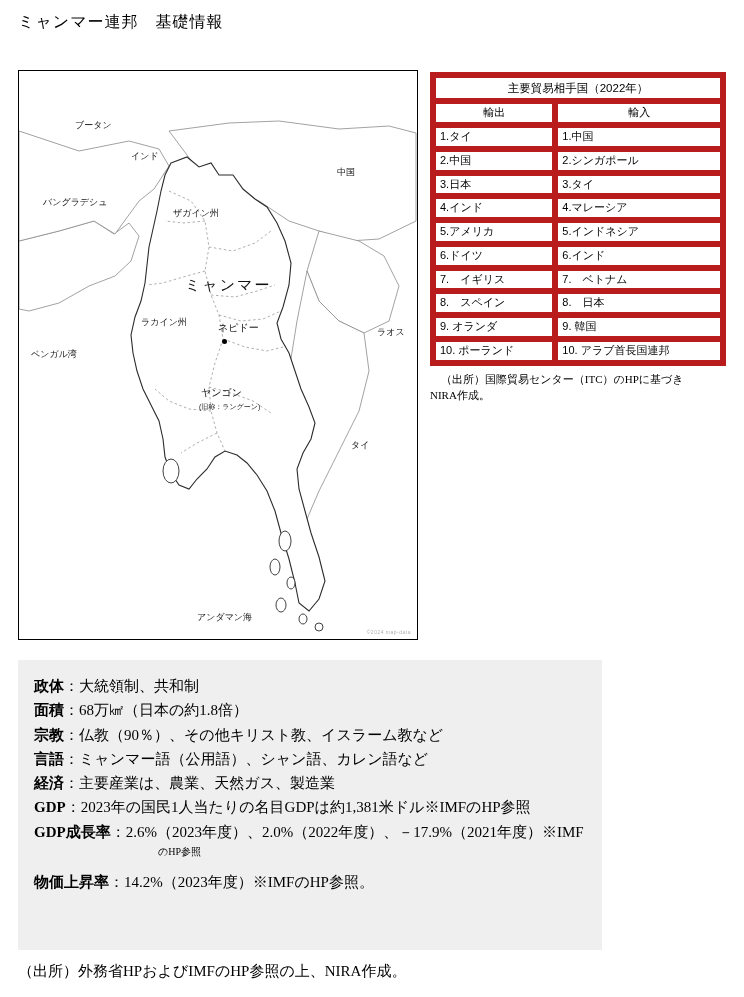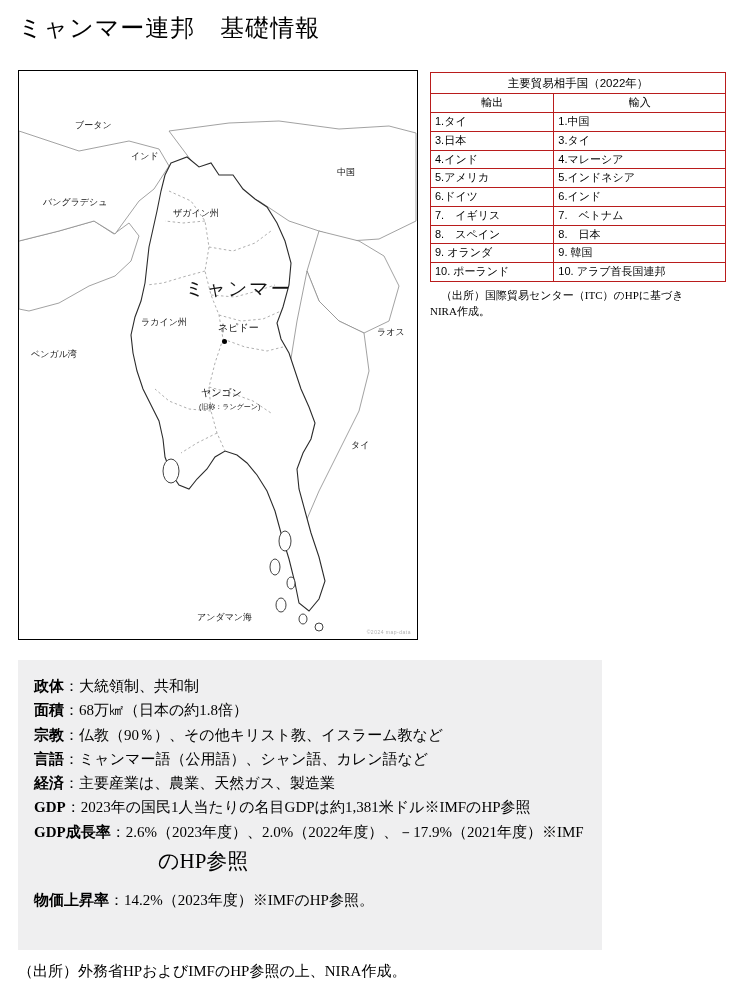--- a/index.html
+++ b/index.html
@@ -10,21 +10,21 @@
     background: #ffffff;
     font-family: "Liberation Serif", "DejaVu Serif", serif;
     color: #000000;
     position: relative;
     overflow: hidden;
   }
   .page-title {
     position: absolute;
     left: 18px;
     top: 12px;
-    font-size: 24px;
+    font-size: 16px;
     letter-spacing: 1px;
     font-family: "Liberation Serif", "DejaVu Serif", serif;
   }
 
   
   .map-box {
     position: absolute;
     left: 18px;
     top: 70px;
     width: 400px;
@@ -35,21 +35,21 @@
   }
   .map-box svg { display: block; }
   .map-label {
     position: absolute;
     font-size: 9px;
     color: #111;
     white-space: nowrap;
     font-family: "Liberation Sans", sans-serif;
   }
   .map-label.big {
-    font-size: 19px;
+    font-size: 15px;
     letter-spacing: 2px;
     font-family: "Liberation Serif", "DejaVu Serif", serif;
   }
   .map-label.mid { font-size: 10px; }
   .map-label.tiny { font-size: 7px; }
   .map-credit {
     position: absolute;
     right: 6px;
     bottom: 4px;
     font-size: 5px;
@@ -71,21 +71,21 @@
     top: 72px;
     width: 296px;
   }
   table.trade {
     width: 100%;
     border-collapse: collapse;
     font-size: 11px;
     font-family: "Liberation Sans", sans-serif;
   }
   table.trade td, table.trade th {
-    border: 1px solid #b91c1c;
+    border: 6px solid #b91c1c;
     padding: 2px 4px;
     font-weight: normal;
     line-height: 1.25;
   }
   table.trade th.title {
     text-align: center;
     font-size: 11.5px;
     padding: 3px 4px;
   }
   table.trade th.col {
@@ -112,21 +112,21 @@
     padding: 14px 16px 10px 16px;
   }
   .fact-row {
     font-size: 15px;
     line-height: 1.62;
     white-space: nowrap;
   }
   .fact-row .k { font-weight: bold; }
   .fact-row .v { font-weight: normal; }
   .fact-cont {
-    font-size: 21px;
+    font-size: 10px;
     line-height: 1.62;
     padding-left: 124px;
   }
   .facts-footnote {
     position: absolute;
     left: 18px;
     top: 962px;
     font-size: 15px;
     font-family: "Liberation Serif", "DejaVu Serif", serif;
   }
@@ -204,20 +204,24 @@
         <th class="col">輸出</th>
         <th class="col">輸入</th>
       </tr>
     </thead>
     <tbody>
       <tr>
         <td>1.タイ</td>
         <td>1.中国</td>
       </tr>
       <tr>
+        <td>2.中国</td>
+        <td>2.シンガポール</td>
+      </tr>
+      <tr>
         <td>3.日本</td>
         <td>3.タイ</td>
       </tr>
       <tr>
         <td>4.インド</td>
         <td>4.マレーシア</td>
       </tr>
       <tr>
         <td>5.アメリカ</td>
         <td>5.インドネシア</td>

